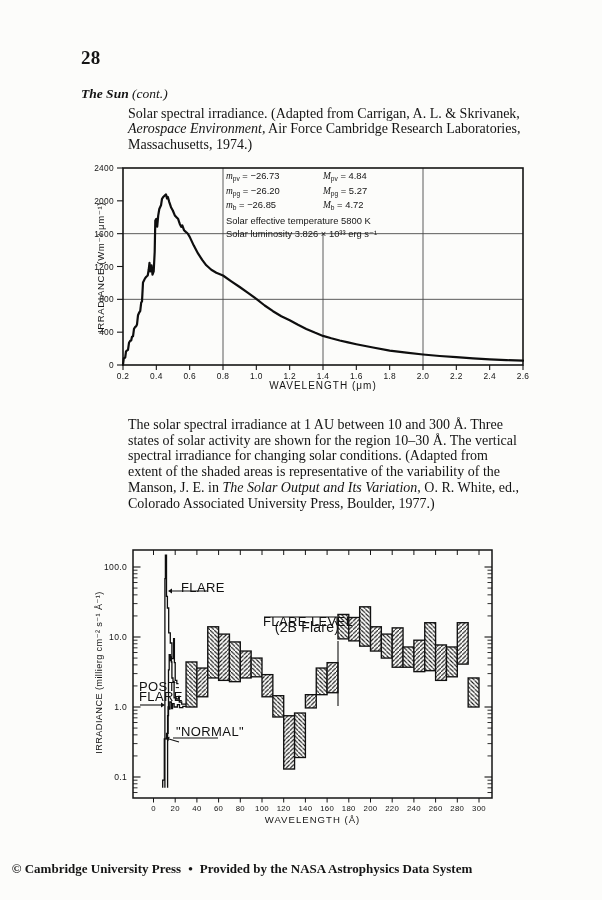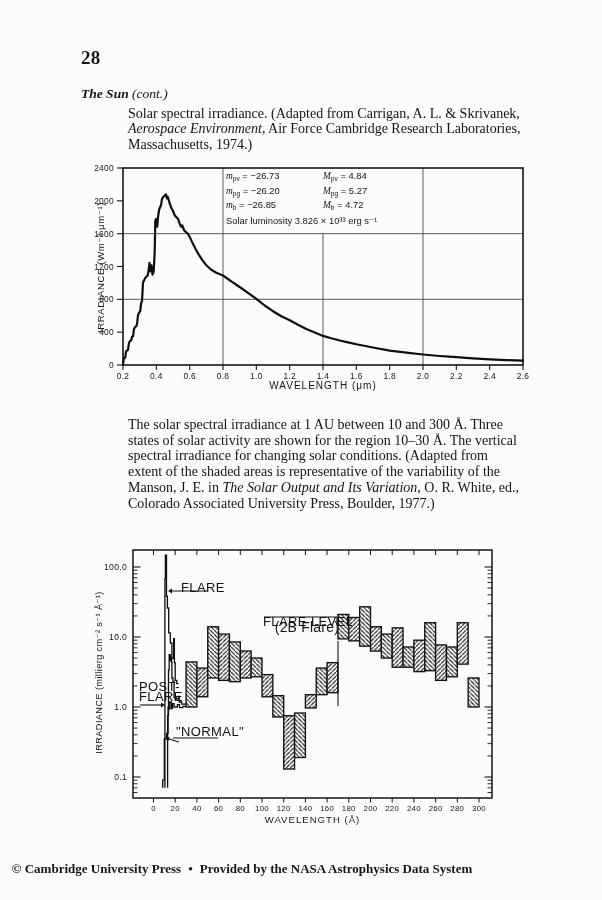--- a/index.html
+++ b/index.html
@@ -322,20 +322,21 @@
       <span><span class="lvar">M</span><sub>pv</sub> <span>= 4.84</span></span>
     </div>
     <div class="lrow">
       <span class="lcol1"><span class="lvar">m</span><sub>pg</sub> <span>= −26.20</span></span>
       <span><span class="lvar">M</span><sub>pg</sub> <span>= 5.27</span></span>
     </div>
     <div class="lrow">
       <span class="lcol1"><span class="lvar">m</span><sub>b</sub> <span>= −26.85</span></span>
       <span><span class="lvar">M</span><sub>b</sub> <span>= 4.72</span></span>
     </div>
+    <div class="lline">Solar effective temperature 5800 K</div>
     <div class="lline">Solar luminosity 3.826 × 10³³ erg s⁻¹</div>
   </div>
 
   <div class="abs caption caption2">
       <div class="cap-line"><span>The solar spectral irradiance at 1 AU between 10 and 300 Å. Three</span></div>
       <div class="cap-line"><span>states of solar activity are shown for the region 10–30 Å. The vertical</span></div>
       <div class="cap-line"><span>spectral irradiance for changing solar conditions. (Adapted from</span></div>
       <div class="cap-line"><span>extent of the shaded areas is representative of the variability of the</span></div>
       <div class="cap-line"><span>Manson, J. E. in </span><span class="cap-italic">The Solar Output and Its Variation</span><span>, O. R. White, ed.,</span></div>
       <div class="cap-line"><span>Colorado Associated University Press, Boulder, 1977.)</span></div>

